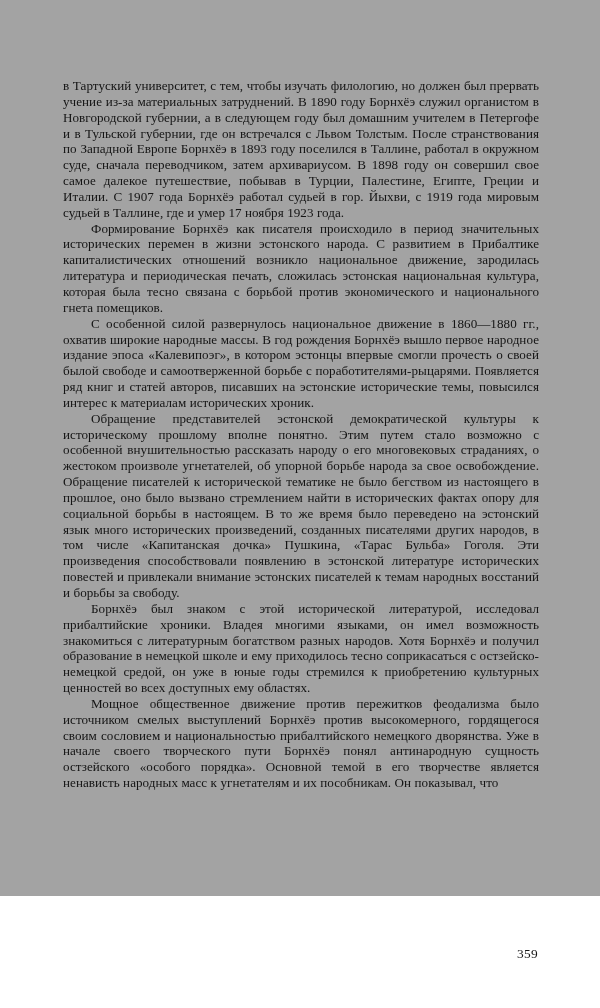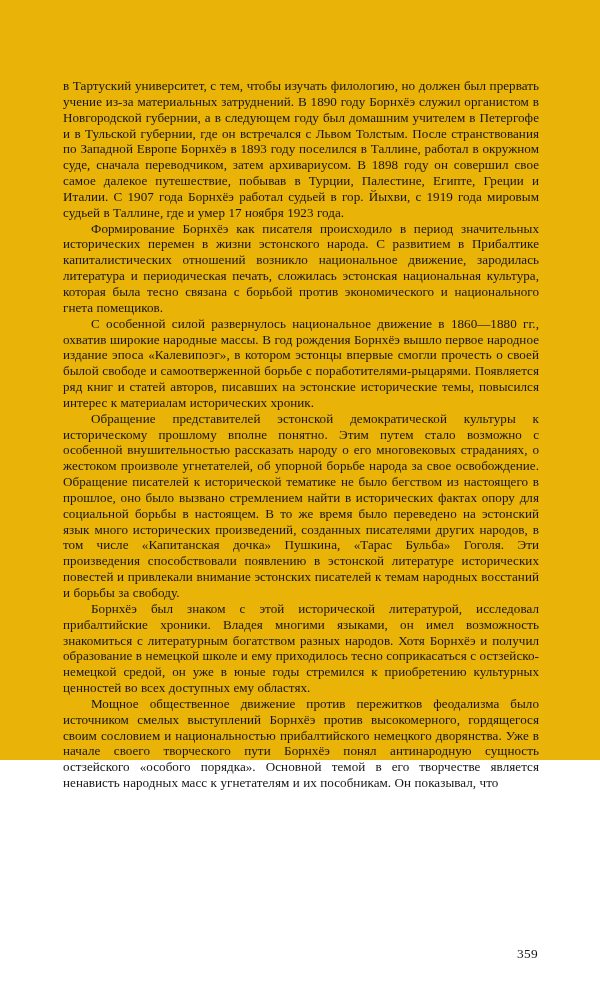--- a/index.html
+++ b/index.html
@@ -13,22 +13,22 @@
     height: 1008px;
     overflow: hidden;
     font-family: "Liberation Serif", "DejaVu Serif", serif;
     color: #141414;
     -webkit-font-smoothing: antialiased;
   }
 
   .page {
     position: relative;
     width: 600px;
-    height: 760px;
-    background: #eab308;
+    height: 896px;
+    background: #a3a3a3;
     box-sizing: border-box;
   }
 
   
   .text-column {
     position: absolute;
     left: 63px;
     top: 78px;
     width: 476px;
   }

